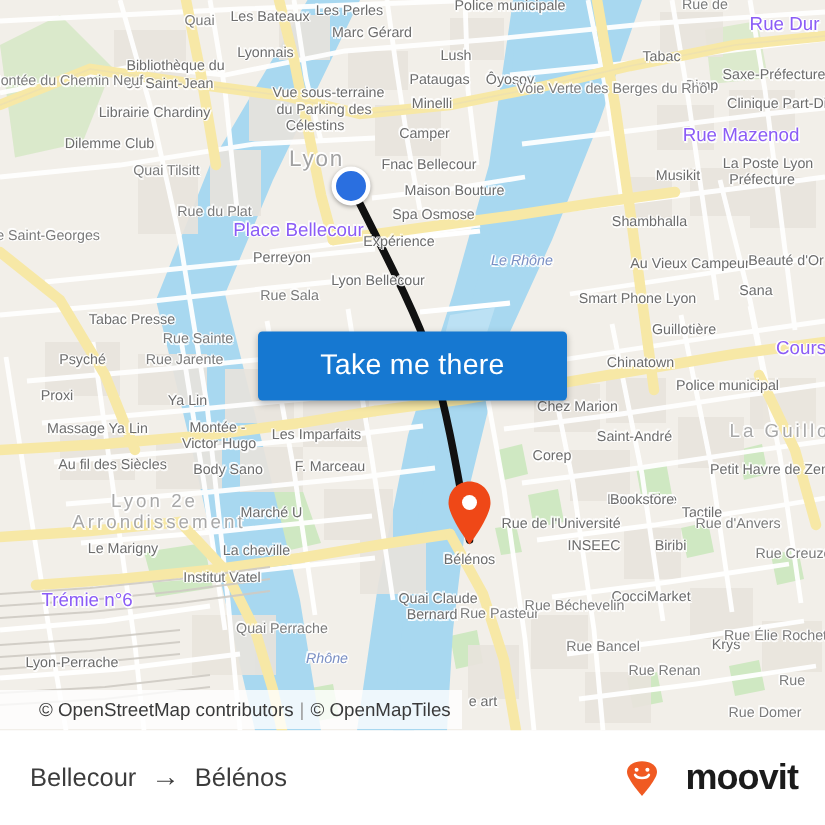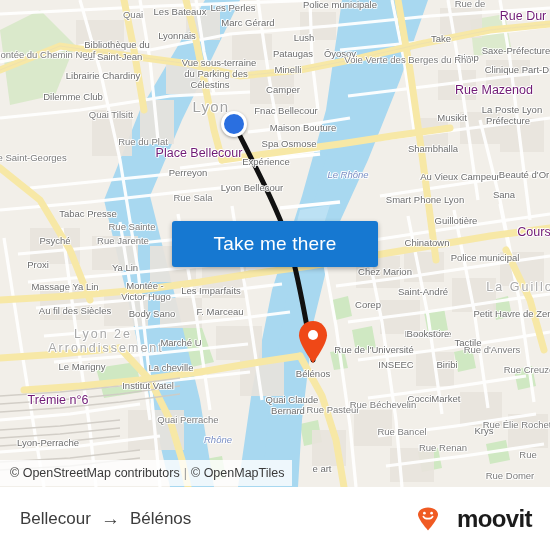--- a/index.html
+++ b/index.html
@@ -40,21 +40,21 @@
     pointer-events: none;
     text-shadow:
        1px 0 0 rgba(255,255,255,.85), -1px 0 0 rgba(255,255,255,.85),
        0 1px 0 rgba(255,255,255,.85), 0 -1px 0 rgba(255,255,255,.85),
        1px 1px 0 rgba(255,255,255,.85), -1px -1px 0 rgba(255,255,255,.85);
   }
   .map-label.street { color: #7b7b7b; }
   .map-label.water  { color: #7a8fc4; font-style: italic; }
   .map-label.place  { color: #a2a2a2; font-size: 15px; letter-spacing: 1.2px; }
   .map-label.district { color: #a8a8a8; font-size: 12.5px; letter-spacing: 2px; }
-  .map-label.big    { font-size: 12.5px; color: #701a75; }
+  .map-label.big    { font-size: 12.5px; color: #8b5cf6; }
 
   
   #origin-marker {
     position: absolute;
     width: 26px; height: 26px;
     border-radius: 50%;
     background: #2a6fe0;
     border: 3px solid #ffffff;
     box-shadow: 0 1px 3px rgba(0,0,0,.35);
     transform: translate(-50%,-50%);
@@ -82,21 +82,21 @@
     display: flex;
     align-items: center;
     justify-content: center;
   }
 
   
   #attribution {
     position: absolute;
     left: 0; top: 460px;
     height: 26px;
-    padding: 0 8px 0 10px;
+    padding: 0 8px 0 26px;
     display: flex;
     align-items: center;
     background: rgba(255,255,255,.80);
     font-size: 12.5px;
     color: #3a3a3a;
     white-space: nowrap;
   }
   #attribution .sep { margin: 0 4px; color: #9a9a9a; }
 
   
@@ -307,21 +307,21 @@
 
     <div id="map-labels">
         <div class="map-label " style="left: 233px; top: 8px;">Les Perles</div>
         <div class="map-label " style="left: 248px; top: 23px;">Marc Gérard</div>
         <div class="map-label " style="left: 340px; top: 5px;">Police municipale</div>
         <div class="map-label street" style="left: 470px; top: 4px;">Rue de</div>
         <div class="map-label street big" style="left: 523px; top: 16px;">Rue Dur</div>
         <div class="map-label " style="left: 180px; top: 12px;">Les Bateaux</div>
         <div class="map-label " style="left: 177px; top: 36px;">Lyonnais</div>
         <div class="map-label " style="left: 304px; top: 38px;">Lush</div>
-        <div class="map-label " style="left: 441px; top: 39px;">Take</div>
+        <div class="map-label " style="left: 441px; top: 39px;">Tabac</div>
         <div class="map-label " style="left: 516px; top: 51px;">Saxe-Préfecture</div>
         <div class="map-label " style="left: 117px; top: 45px;">Bibliothèque du</div>
         <div class="map-label " style="left: 113px; top: 57px;">5e Saint-Jean</div>
         <div class="map-label " style="left: 293px; top: 54px;">Pataugas</div>
         <div class="map-label " style="left: 340px; top: 54px;">Ôyosoy</div>
         <div class="map-label " style="left: 468px; top: 58px;">Bimp</div>
         <div class="map-label " style="left: 219px; top: 63px;">Vue sous-terraine</div>
         <div class="map-label " style="left: 216px; top: 74px;">du Parking des</div>
         <div class="map-label " style="left: 210px; top: 85px;">Célestins</div>
         <div class="map-label " style="left: 288px; top: 70px;">Minelli</div>

